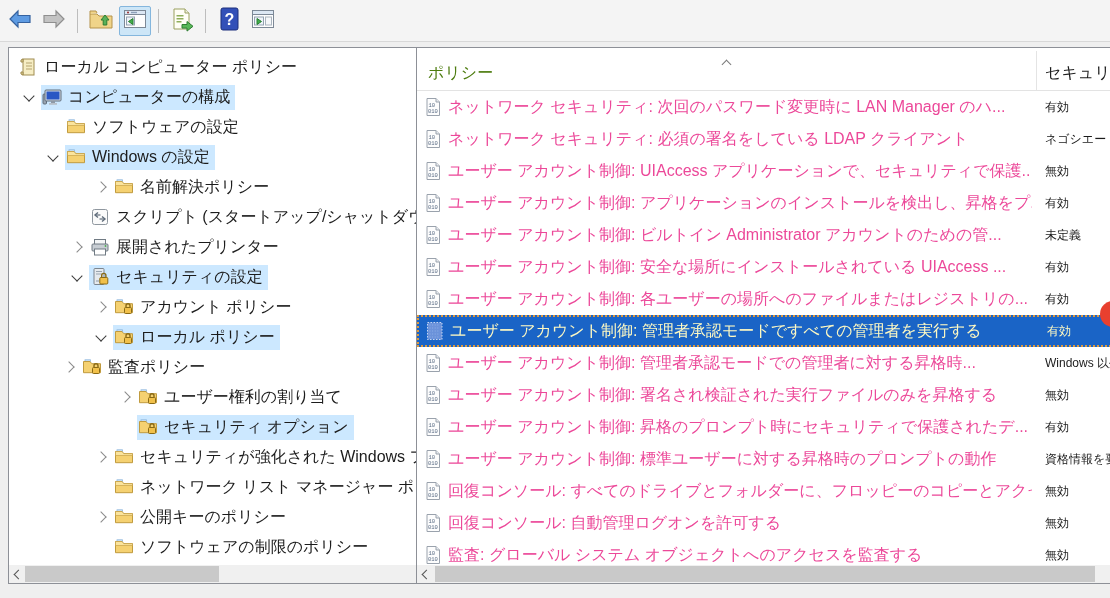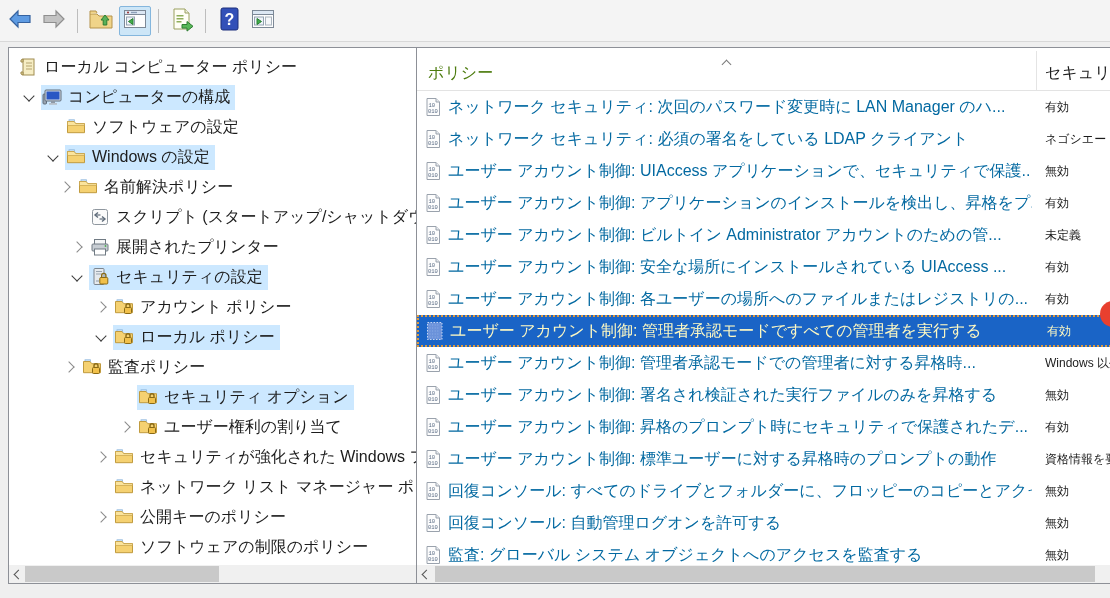--- a/index.html
+++ b/index.html
@@ -30,21 +30,21 @@
   
   .lheader{position:absolute;left:0;top:0;right:0;height:42px;background:#fff;border-bottom:1px solid #e3e3e3;}
   .hcell1{position:absolute;left:11px;top:15px;font-size:16px;color:#4d7c0f;}
   .hcell2{position:absolute;left:628px;top:15px;font-size:16px;color:#1b1b1b;white-space:nowrap;}
   .hsort{position:absolute;left:306px;top:6px;}
   .hsort .chev{transform:rotate(-135deg);border-color:#7a7a7a;width:6px;height:6px;}
   .hsep{position:absolute;left:619px;top:3px;bottom:0;width:1px;background:#e4e4e4;}
   .lrows{position:absolute;left:0;top:43px;right:0;height:474px;overflow:hidden;}
   .lrow{height:32px;display:flex;align-items:center;padding-left:6px;box-sizing:border-box;position:relative;}
   .licon{width:20px;height:20px;flex:0 0 20px;margin-right:5px;display:inline-flex;}
-  .pname{font-size:16px;color:#0369a1;flex:0 0 584px;width:584px;overflow:hidden;white-space:nowrap;}
+  .pname{font-size:16px;color:#ec4899;flex:0 0 584px;width:584px;overflow:hidden;white-space:nowrap;}
   .pset{font-size:12px;color:#1b1b1b;white-space:nowrap;margin-left:13px;}
   .lrow.sel{background:#1a64c6;border:2px dotted #dd9a3f;}
   .lrow.sel .pname,.lrow.sel .pset{color:#fef9c3;}
   
   .vscroll{position:absolute;top:0;right:0;width:18px;bottom:18px;background:#f0f0f0;}
   .vthumb{position:absolute;left:1px;right:1px;top:30px;height:222px;background:#c9c9c9;}
   .hscroll{position:absolute;left:0;bottom:0;height:18px;background:#f0f0f0;}
   .hscroll.ltree{right:18px;}
   .hscroll.rlist{right:0;}
   .hthumb{position:absolute;top:1px;bottom:1px;background:#c9c9c9;}
@@ -175,21 +175,21 @@
             <span class="ticon">
               <svg viewBox="0 0 20 20" width="20" height="20">
                 <rect x="3" y="2.8" width="5.5" height="2" fill="#cfe4f7" stroke="#8eb6dd" stroke-width=".8"></rect>
                 <path d="M1.5 4.5 h6.5 l1.8 2.2 h8.7 v9 h-17 z" fill="#f5d171" stroke="#c09b3f"></path>
                 <path d="M1.5 4.5 h6.5 l1.8 2.2 h8.7 v1.8 h-17 z" fill="#fbe49d" stroke="#c09b3f" stroke-width=".6"></path>
               </svg>
             </span>
             <span class="tlab">Windows の設定</span>
           </span>
         </div>
-        <div class="trow" style="padding-left:44px">
+        <div class="trow" style="padding-left:80px">
           <span class="chevslot">
             <i class="chev collapsed"></i>
           </span>
           <span class="tlabwrap">
             <span class="ticon">
               <svg viewBox="0 0 20 20" width="20" height="20">
                 <rect x="3" y="2.8" width="5.5" height="2" fill="#cfe4f7" stroke="#8eb6dd" stroke-width=".8"></rect>
                 <path d="M1.5 4.5 h6.5 l1.8 2.2 h8.7 v9 h-17 z" fill="#f5d171" stroke="#c09b3f"></path>
                 <path d="M1.5 4.5 h6.5 l1.8 2.2 h8.7 v1.8 h-17 z" fill="#fbe49d" stroke="#c09b3f" stroke-width=".6"></path>
               </svg>
@@ -287,47 +287,47 @@
                 <rect x="3" y="2.8" width="5.5" height="2" fill="#cfe4f7" stroke="#8eb6dd" stroke-width=".8"></rect>
                 <path d="M1.5 4.5 h6.5 l1.8 2.2 h8.7 v9 h-17 z" fill="#f5d171" stroke="#c09b3f"></path>
                 <path d="M12 10.5 v-1.8 a2 2 0 0 1 4 0 v1.8" fill="none" stroke="#8a6a15" stroke-width="1.4"></path>
                 <rect x="10.5" y="10.5" width="7" height="6" rx="1" fill="#f1c04a" stroke="#8a6a15"></rect>
               </svg>
             </span>
             <span class="tlab">監査ポリシー</span>
           </span>
         </div>
         <div class="trow" style="padding-left:104px">
+          <span class="chevslot">
+            <i class="chev collapsed"></i>
+          </span>
+          <span class="tlabwrap">
+            <span class="ticon">
+              <svg viewBox="0 0 20 20" width="20" height="20">
+                <rect x="3" y="2.8" width="5.5" height="2" fill="#cfe4f7" stroke="#8eb6dd" stroke-width=".8"></rect>
+                <path d="M1.5 4.5 h6.5 l1.8 2.2 h8.7 v9 h-17 z" fill="#f5d171" stroke="#c09b3f"></path>
+                <path d="M12 10.5 v-1.8 a2 2 0 0 1 4 0 v1.8" fill="none" stroke="#8a6a15" stroke-width="1.4"></path>
+                <rect x="10.5" y="10.5" width="7" height="6" rx="1" fill="#f1c04a" stroke="#8a6a15"></rect>
+              </svg>
+            </span>
+            <span class="tlab">ユーザー権利の割り当て</span>
+          </span>
+        </div>
+        <div class="trow" style="padding-left:104px">
           <span class="chevslot"></span>
           <span class="tlabwrap hl">
             <span class="ticon">
               <svg viewBox="0 0 20 20" width="20" height="20">
                 <rect x="3" y="2.8" width="5.5" height="2" fill="#cfe4f7" stroke="#8eb6dd" stroke-width=".8"></rect>
                 <path d="M1.5 4.5 h6.5 l1.8 2.2 h8.7 v9 h-17 z" fill="#f5d171" stroke="#c09b3f"></path>
                 <path d="M12 10.5 v-1.8 a2 2 0 0 1 4 0 v1.8" fill="none" stroke="#8a6a15" stroke-width="1.4"></path>
                 <rect x="10.5" y="10.5" width="7" height="6" rx="1" fill="#f1c04a" stroke="#8a6a15"></rect>
               </svg>
             </span>
             <span class="tlab">セキュリティ オプション</span>
-          </span>
-        </div>
-        <div class="trow" style="padding-left:104px">
-          <span class="chevslot">
-            <i class="chev collapsed"></i>
-          </span>
-          <span class="tlabwrap">
-            <span class="ticon">
-              <svg viewBox="0 0 20 20" width="20" height="20">
-                <rect x="3" y="2.8" width="5.5" height="2" fill="#cfe4f7" stroke="#8eb6dd" stroke-width=".8"></rect>
-                <path d="M1.5 4.5 h6.5 l1.8 2.2 h8.7 v9 h-17 z" fill="#f5d171" stroke="#c09b3f"></path>
-                <path d="M12 10.5 v-1.8 a2 2 0 0 1 4 0 v1.8" fill="none" stroke="#8a6a15" stroke-width="1.4"></path>
-                <rect x="10.5" y="10.5" width="7" height="6" rx="1" fill="#f1c04a" stroke="#8a6a15"></rect>
-              </svg>
-            </span>
-            <span class="tlab">ユーザー権利の割り当て</span>
           </span>
         </div>
         <div class="trow" style="padding-left:80px">
           <span class="chevslot">
             <i class="chev collapsed"></i>
           </span>
           <span class="tlabwrap">
             <span class="ticon">
               <svg viewBox="0 0 20 20" width="20" height="20">
                 <rect x="3" y="2.8" width="5.5" height="2" fill="#cfe4f7" stroke="#8eb6dd" stroke-width=".8"></rect>

